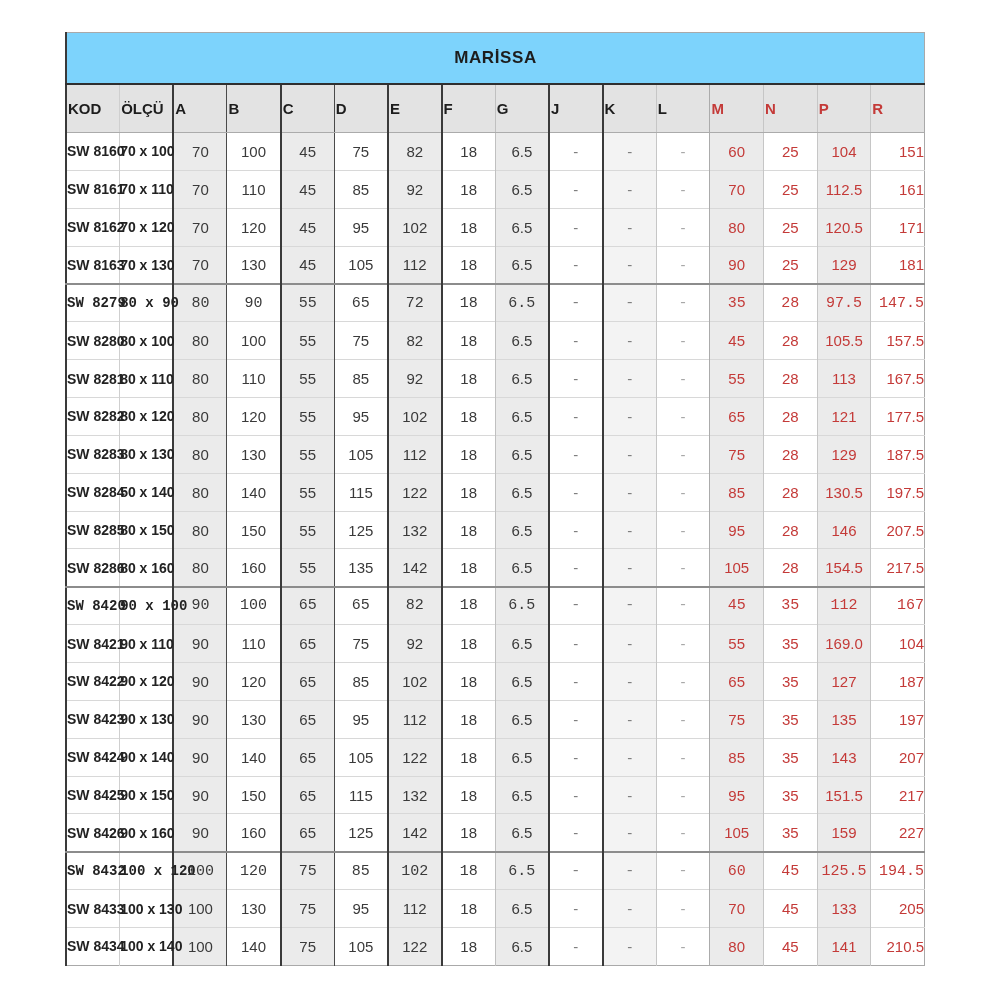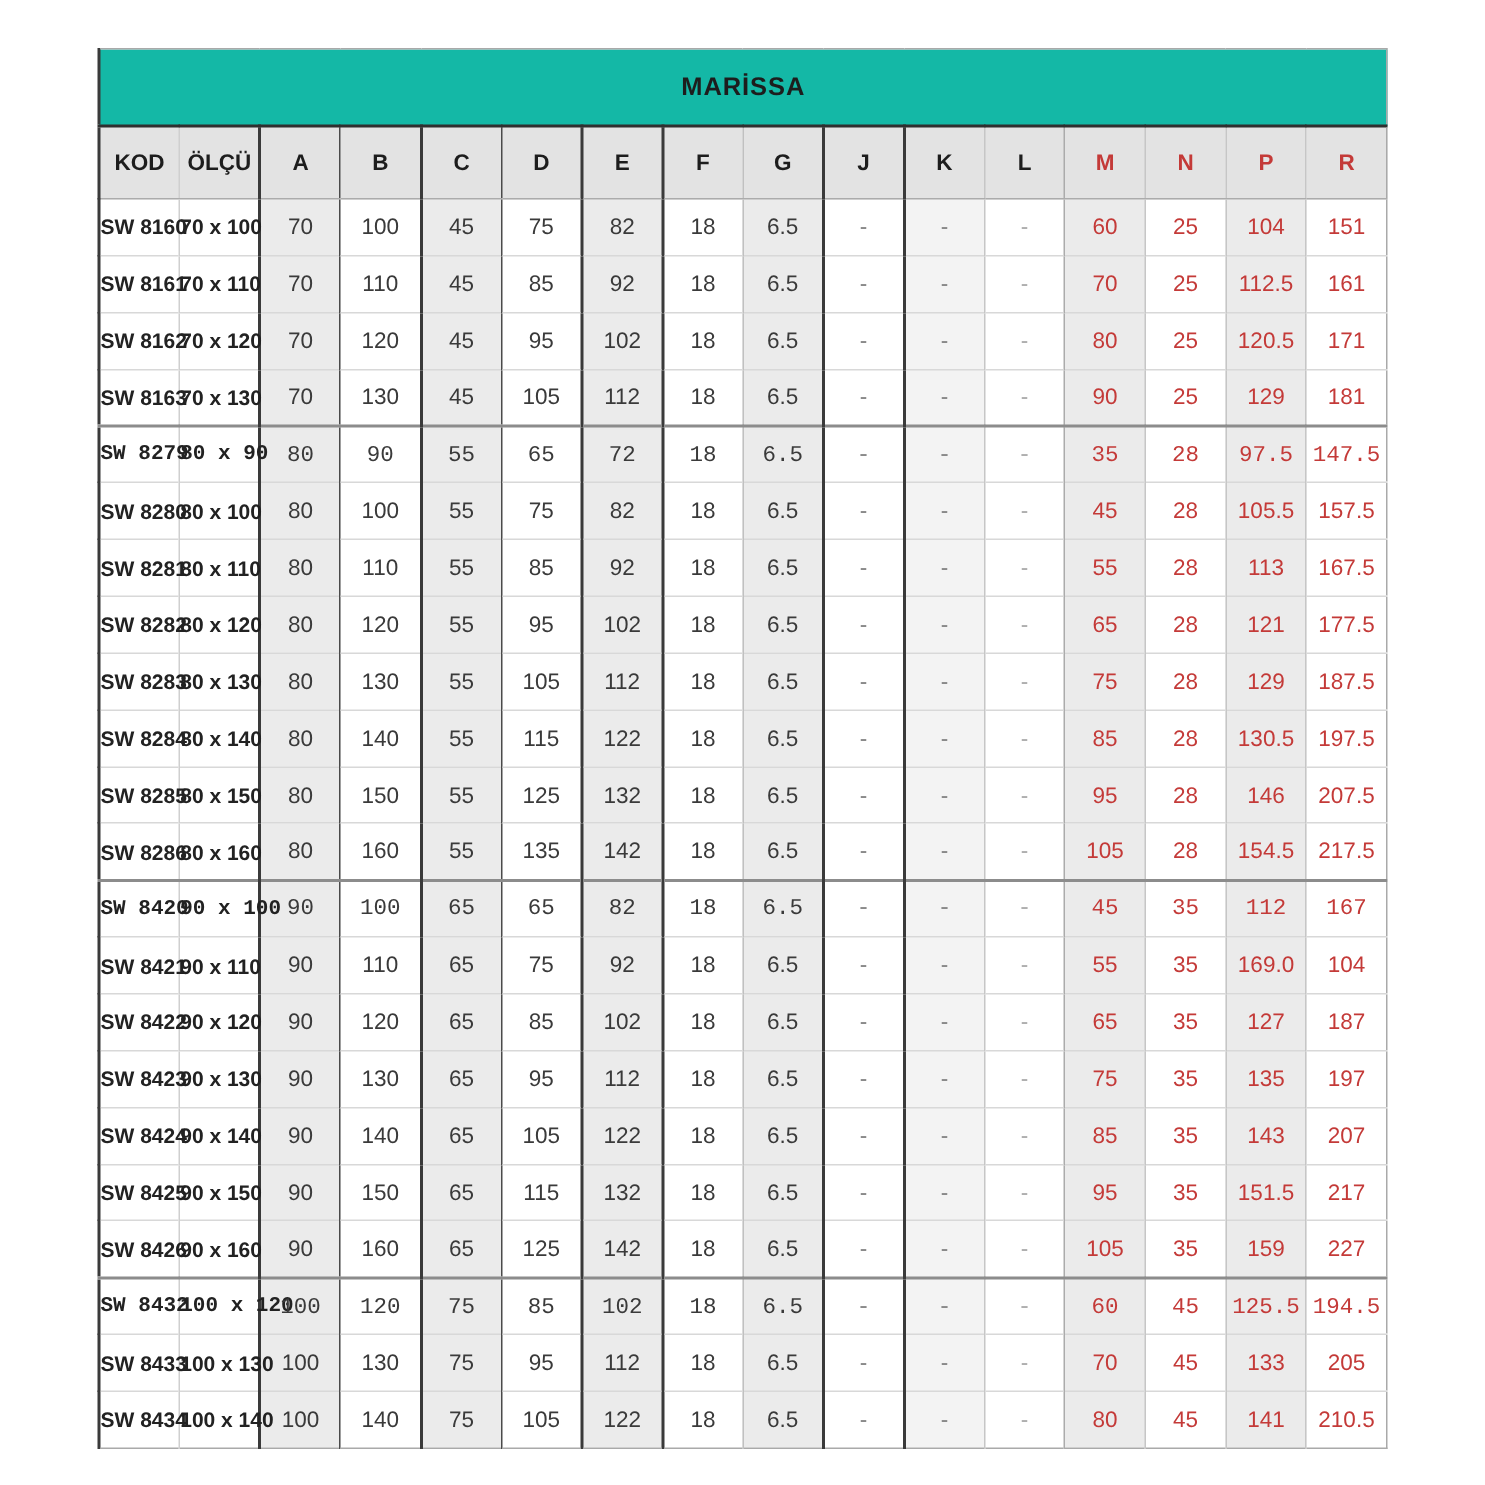--- a/index.html
+++ b/index.html
@@ -23,37 +23,37 @@
     top: 32px;
     width: 860px;
     border-collapse: collapse;
     table-layout: fixed;
     border: 1px solid #a9a9a9;
     border-left: 2px solid #3a3a3a;
   }
   
   tr.title-row th {
     height: 48px;
-    background: #14b8a6;
+    background: #7dd3fc;
     border-bottom: 2px solid #2f2f2f;
     font-size: 17px;
     font-weight: bold;
     letter-spacing: 0.6px;
     color: #1d1d1d;
     text-align: center;
     vertical-align: middle;
   }
   
   tr.head-row th {
     height: 45px;
     background: #e3e3e3;
     font-size: 15px;
     font-weight: bold;
     color: #1d1d1d;
-    text-align: center;
+    text-align: left;
     vertical-align: middle;
     border-bottom: 1px solid #ababab;
   }
   tr.head-row th.red { color: #c43a38; }
   
   tbody tr { height: 37.86px; border-top: 1px solid #d8d8d8; }
   tbody tr.group-start { border-top: 2px solid #8c8c8c; font-family: Liberation Mono, monospace; }
   tbody td {
     text-align: center;
     vertical-align: middle;
@@ -70,21 +70,21 @@
   }
   tbody td.red { color: #c43a38; }
   tbody td.dash { color: #7f7f7f; }
   tbody td.c11.dash { color: #a8a8a8; }
   
   .c0 { width: 90px; } .c1 { width: 85px; }
   .c2 { width: 41px; } .c3 { width: 44px; } .c4 { width: 46px; }
   .c5 { width: 43px; } .c6 { width: 44px; } .c7 { width: 43px; }
   .c8 { width: 44px; } .c9 { width: 44px; } .c10 { width: 44px; }
   .c11 { width: 44px; } .c12 { width: 58px; } .c13 { width: 58px; }
-  .c14 { width: 75px; } .c15 { width: 57px; }
+  .c14 { width: 75px; } .c15 { width: 57px; text-align: right; }
   
   tbody td.c2, tbody td.c4, tbody td.c6, tbody td.c8,
   tbody td.c12, tbody td.c14 { background: #ebebeb; }
   tbody td.c10 { background: #f3f3f3; }
   
   .c1  { border-left: 1px solid #cfcfcf; }
   .c2  { border-left: 2px solid #3a3a3a; }
   .c3  { border-left: 1px solid #4a4a4a; }
   .c4  { border-left: 2px solid #3a3a3a; }
   .c5  { border-left: 1px solid #4a4a4a; }
@@ -285,21 +285,21 @@
           <td class="c9 dash">-</td>
           <td class="c10 dash">-</td>
           <td class="c11 dash">-</td>
           <td class="c12 red">75</td>
           <td class="c13 red">28</td>
           <td class="c14 red">129</td>
           <td class="c15 red">187.5</td>
         </tr>
         <tr>
           <td class="c0 kod">SW 8284</td>
-          <td class="c1 olcu">80 x 140</td>
+          <td class="c1 olcu">50 x 140</td>
           <td class="c2">80</td>
           <td class="c3">140</td>
           <td class="c4">55</td>
           <td class="c5">115</td>
           <td class="c6">122</td>
           <td class="c7">18</td>
           <td class="c8">6.5</td>
           <td class="c9 dash">-</td>
           <td class="c10 dash">-</td>
           <td class="c11 dash">-</td>

